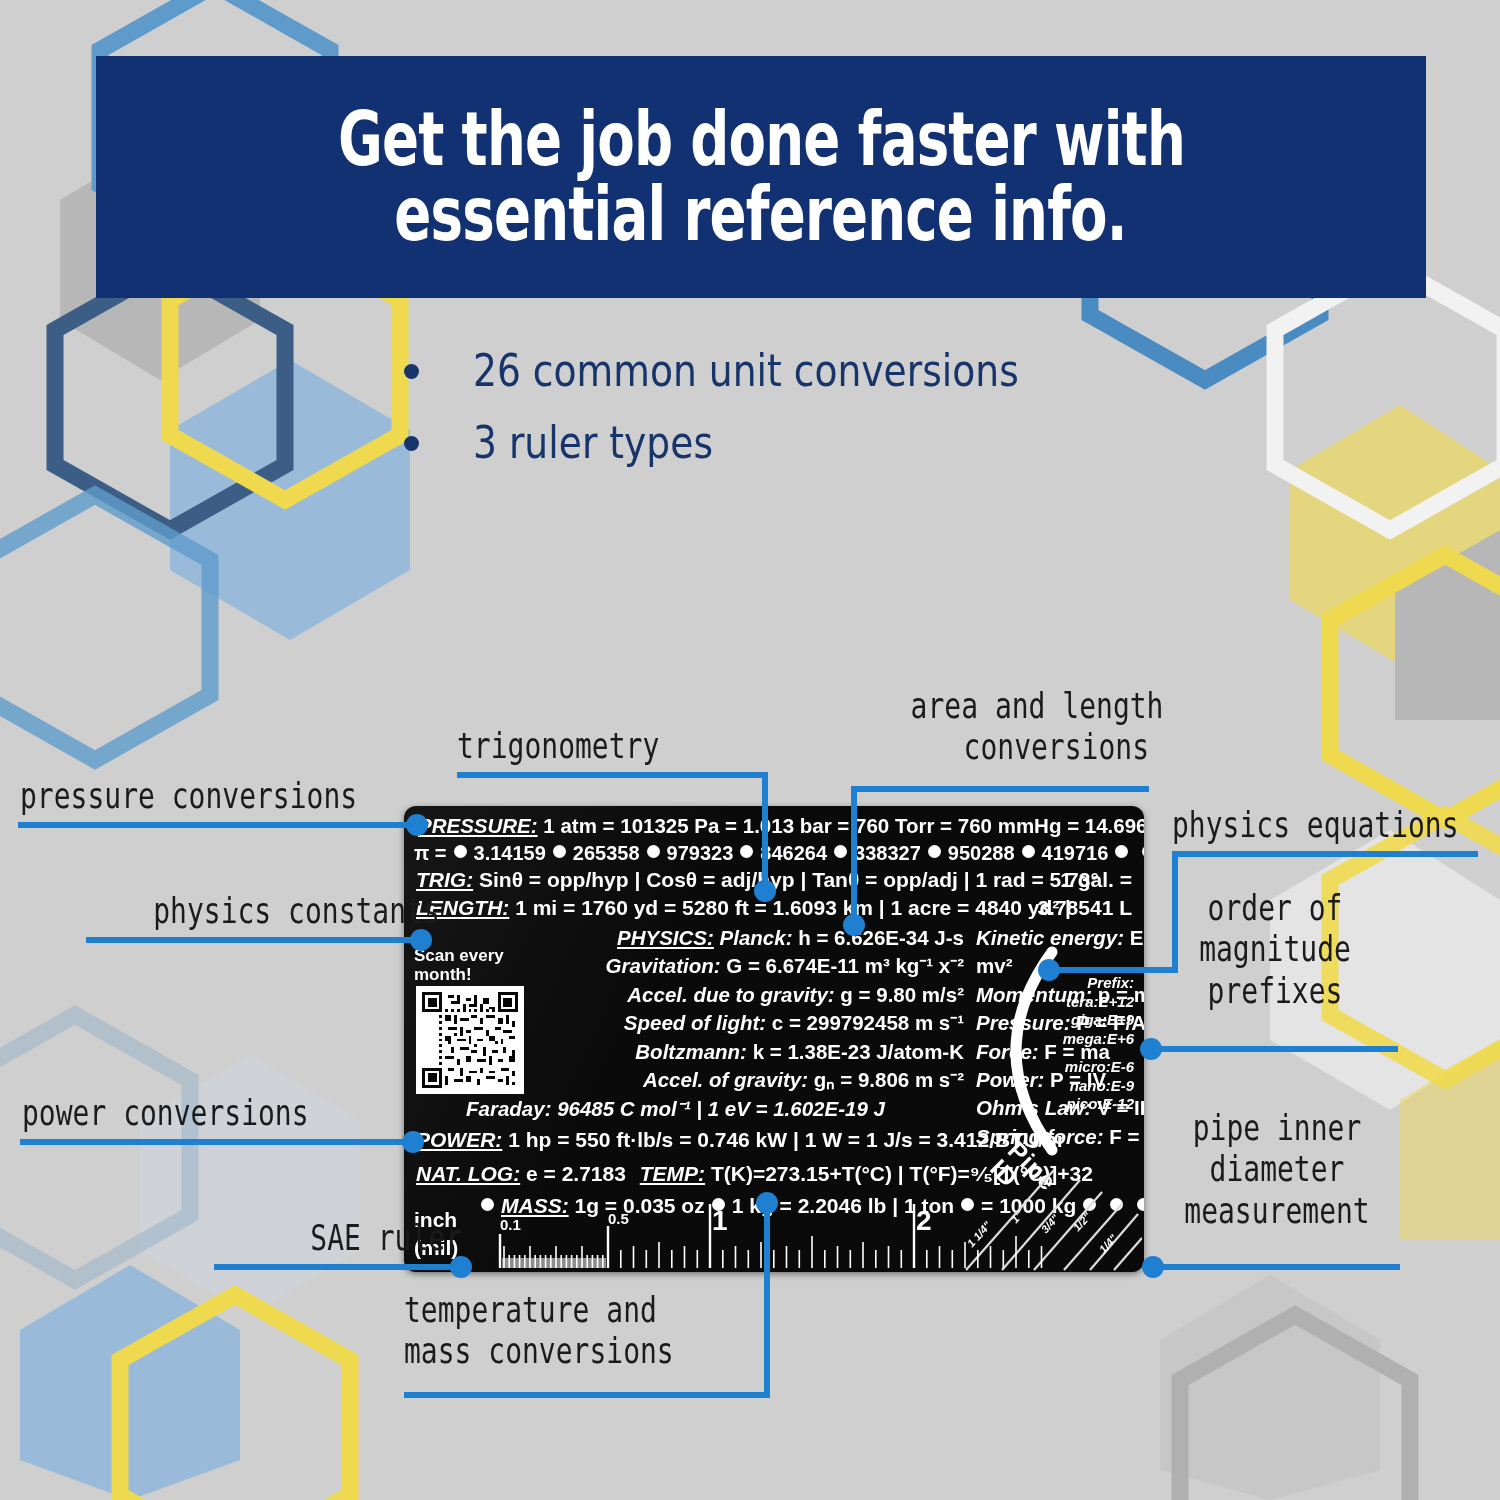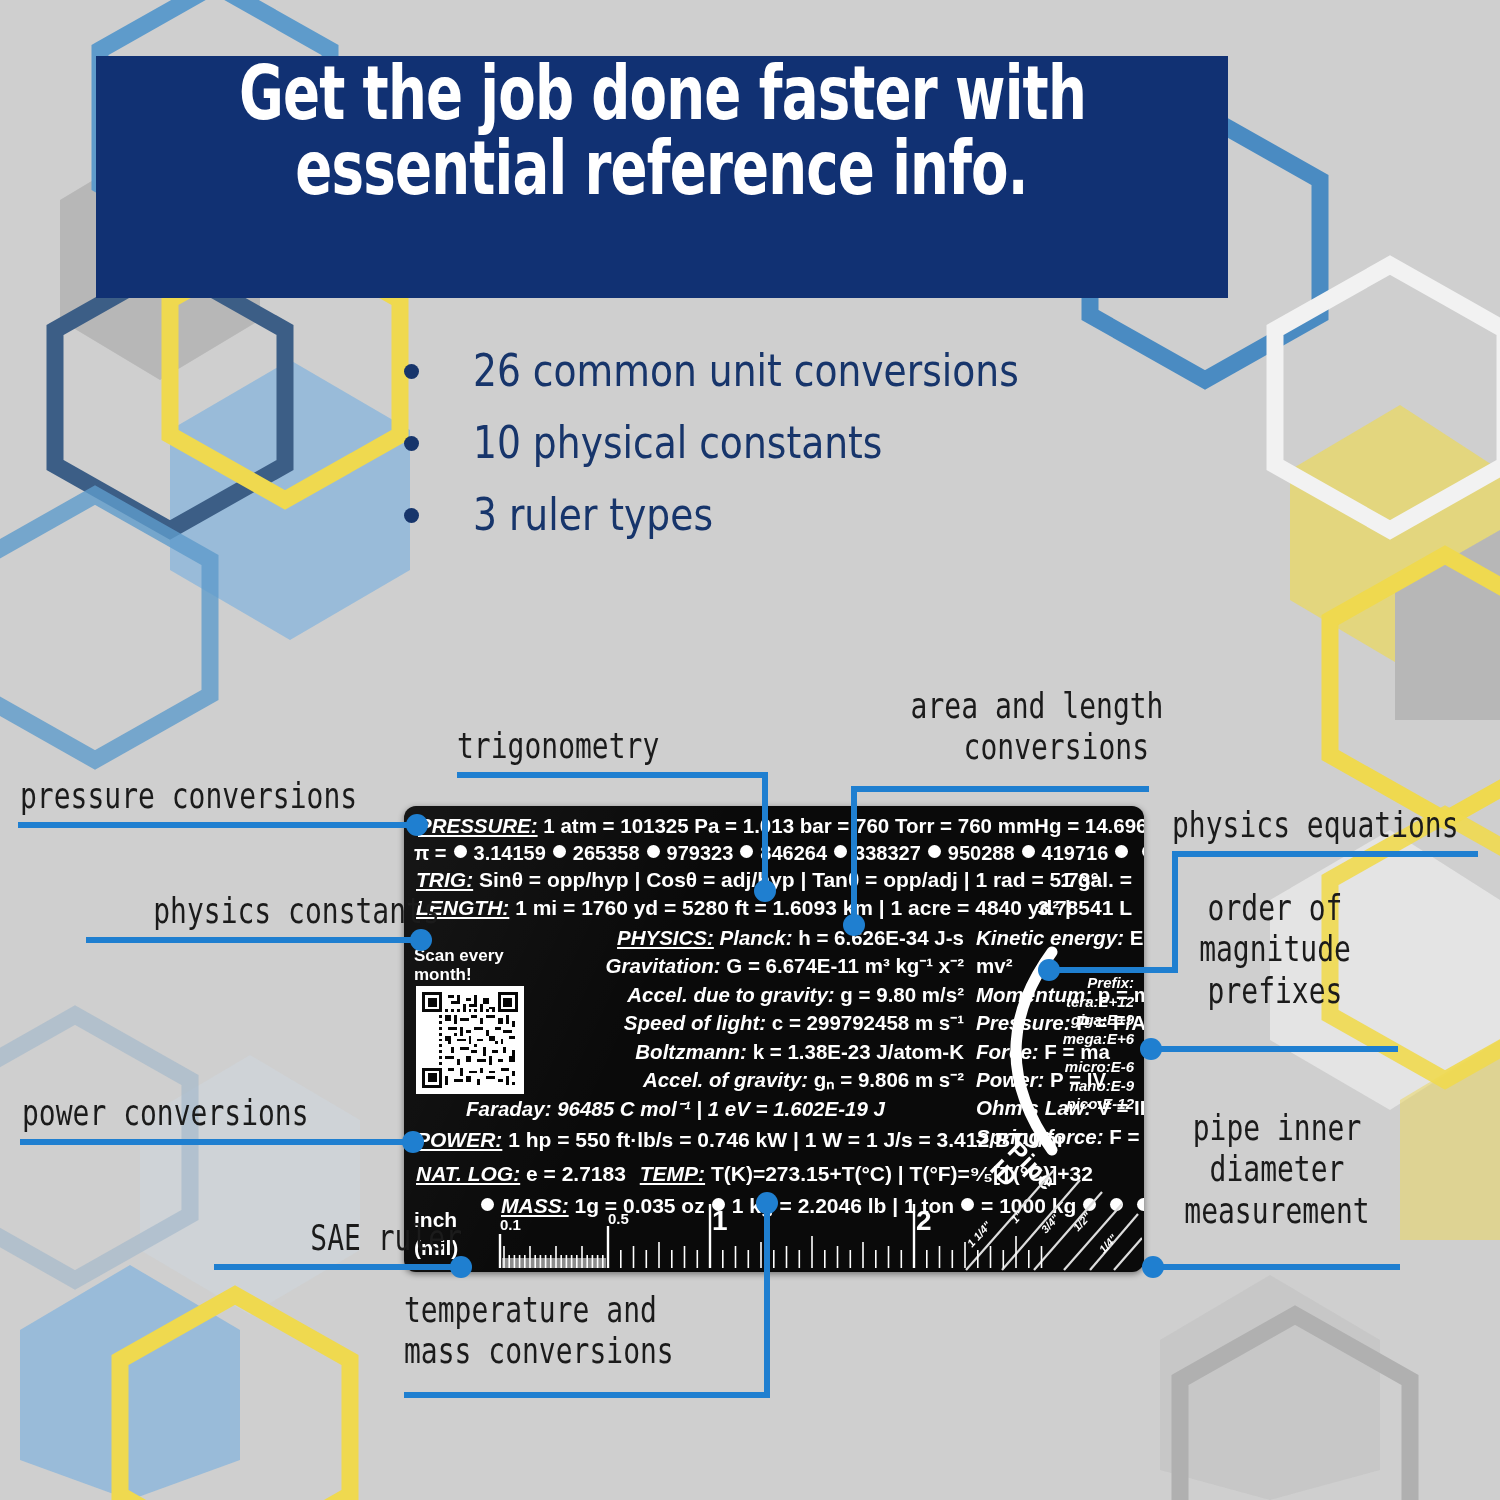--- a/index.html
+++ b/index.html
@@ -9,23 +9,23 @@
     background:#cfcfcf;
     font-family:"Liberation Sans", sans-serif;
     overflow:hidden;
   }
 
   
   #hex-bg { position:absolute; inset:0; width:1500px; height:1500px; }
 
   
   .header-bar{
-    position:absolute; left:96px; top:56px; width:1132px; height:242px;
+    position:absolute; left:96px; top:56px; width:1330px; height:242px;
     background:#113173; z-index:5;
-    display:flex; flex-direction:column; align-items:center; 
+    display:flex; flex-direction:column; align-items:center; justify-content:center;
   }
   .header-line{
     color:#ffffff;
     font-family:"DejaVu Sans Condensed","Liberation Sans Narrow","Liberation Sans",sans-serif;
     font-weight:bold;
     font-size:74px;
     line-height:1.02;
     letter-spacing:-1px;
     transform:scaleX(0.82);
     white-space:nowrap;
@@ -191,24 +191,20 @@
 
 <div class="header-bar">
   <div class="header-line">Get the job done faster with</div>
   <div class="header-line">essential reference info.</div>
 </div>
 
 <div class="bullets">
   <div class="bullet-row">
     <span class="bullet-dot"></span>
     <span class="bullet-text">26 common unit conversions</span>
-  </div>
-  <div class="bullet-row">
-    <span class="bullet-dot"></span>
-    <span class="bullet-text">10 physical constants</span>
   </div>
   <div class="bullet-row">
     <span class="bullet-dot"></span>
     <span class="bullet-text">3 ruler types</span>
   </div>
 </div>
 
 <div class="lead lead-h" style="left:18px; top:822px; width:400px;"></div>
 <div class="dot" style="left:406px; top:814px;"></div>
 

